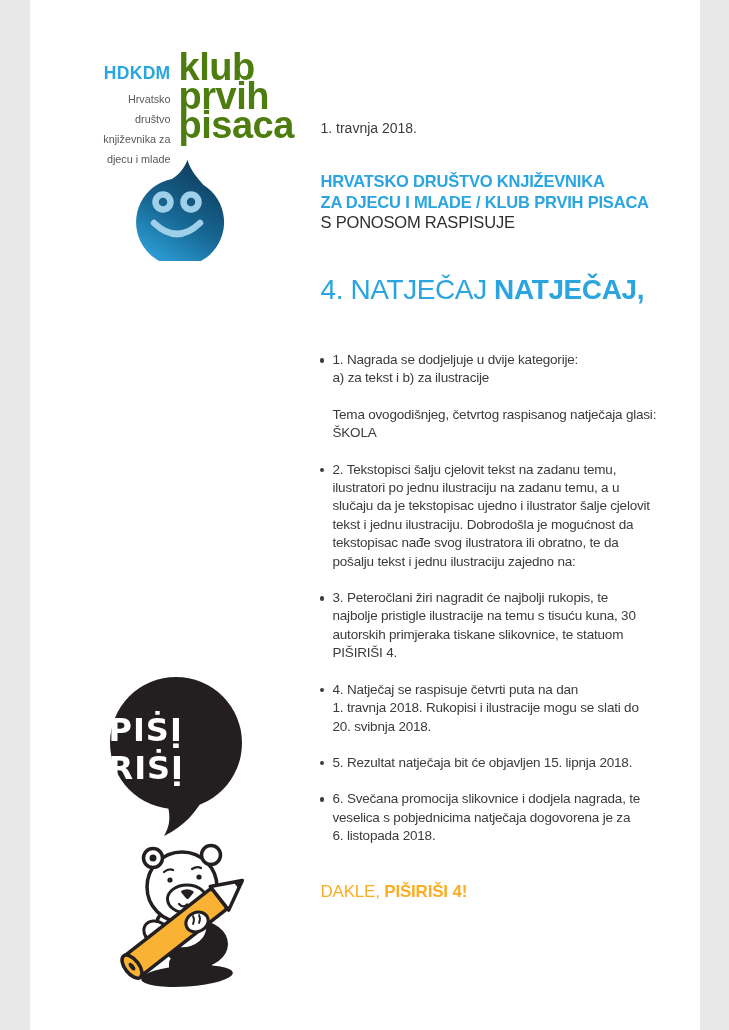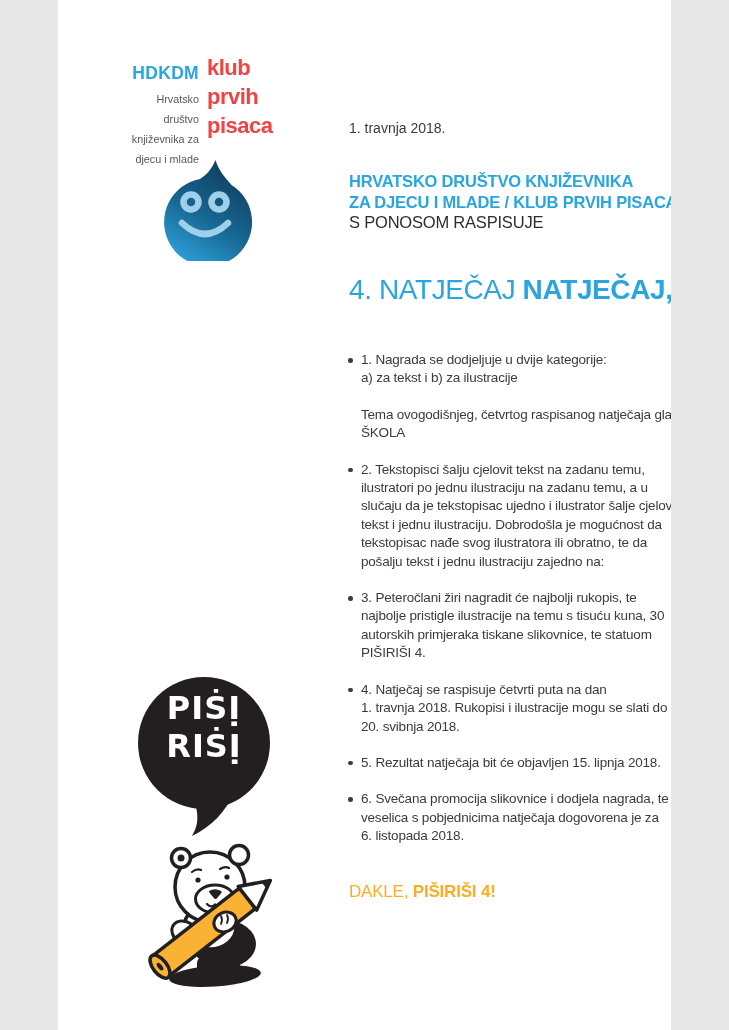--- a/index.html
+++ b/index.html
@@ -1,24 +1,24 @@
 <!DOCTYPE html>
 <html><head>
 <meta charset="utf-8">
 <style>
   html,body{margin:0;padding:0;background:#e8e8e8;}
-  .page{position:relative;width:613px;height:1030px;background:#ffffff;margin:0 auto;
+  .page{position:relative;width:670px;height:1030px;background:#ffffff;margin:0 auto;
         font-family:"Liberation Sans",sans-serif;overflow:hidden;}
 
   
   .logo{position:absolute;left:63px;top:55px;display:flex;}
   .logo-left{text-align:right;margin-right:8px;width:78px;padding-top:8px;}
   .logo-acronym{font-size:17.5px;font-weight:700;color:#2AA5DF;letter-spacing:.3px;margin-bottom:5px;}
   .logo-org{font-size:10.8px;color:#57585B;line-height:20px;white-space:pre-line;}
-  .logo-wordmark{font-size:22px;font-weight:800;color:#ef4444;line-height:29px;
+  .logo-wordmark{font-size:38px;font-weight:800;color:#4d7c0f;line-height:29px;
                  white-space:pre-line;letter-spacing:-.5px;margin-top:-2px;}
 
   .smiley{position:absolute;left:100px;top:158px;width:95px;height:103px;}
 
   
   .main{position:absolute;left:291px;top:119px;width:420px;color:#3B3B3C;}
   .date{font-size:14px;line-height:18px;color:#3B3B3C;}
   .org-header{margin-top:34px;font-size:16.5px;line-height:20.5px;font-weight:700;letter-spacing:-.2px;}
   .org-header .blue{color:#2AA5DF;}
   .announce{color:#2E2E30;font-weight:400;}
@@ -29,21 +29,21 @@
   .rules{margin-top:45px;font-size:13.5px;line-height:18.4px;letter-spacing:-.2px;}
   .rule{position:relative;padding-left:12px;margin-bottom:18px;white-space:pre;}
   .rule .dot{position:absolute;left:-1px;top:7px;width:4.5px;height:4.5px;border-radius:50%;background:#3B3B3C;}
   .rule .bold{display:block;font-weight:700;}
   .footer-line{margin-top:36px;font-size:17px;color:#FBAE25;letter-spacing:-.2px;}
   .footer-line .b{font-weight:700;}
 
   
   .bubble-wrap{position:absolute;left:79px;top:677px;width:150px;height:165px;}
   .bubble-svg{position:absolute;left:0;top:0;width:150px;height:165px;}
-  .bubble-text{position:absolute;left:0;top:12px;width:134px;text-align:center;
+  .bubble-text{position:absolute;left:0;top:34px;width:134px;
                font-family:"DejaVu Sans",sans-serif;font-weight:700;color:#ffffff;
                font-size:32px;line-height:38px;letter-spacing:1px;}
   .bubble-text span{display:block;}
   .bear{position:absolute;left:82px;top:843px;width:145px;height:145px;}
 </style>
 </head>
 <body>
 
 <div class="page">
 

